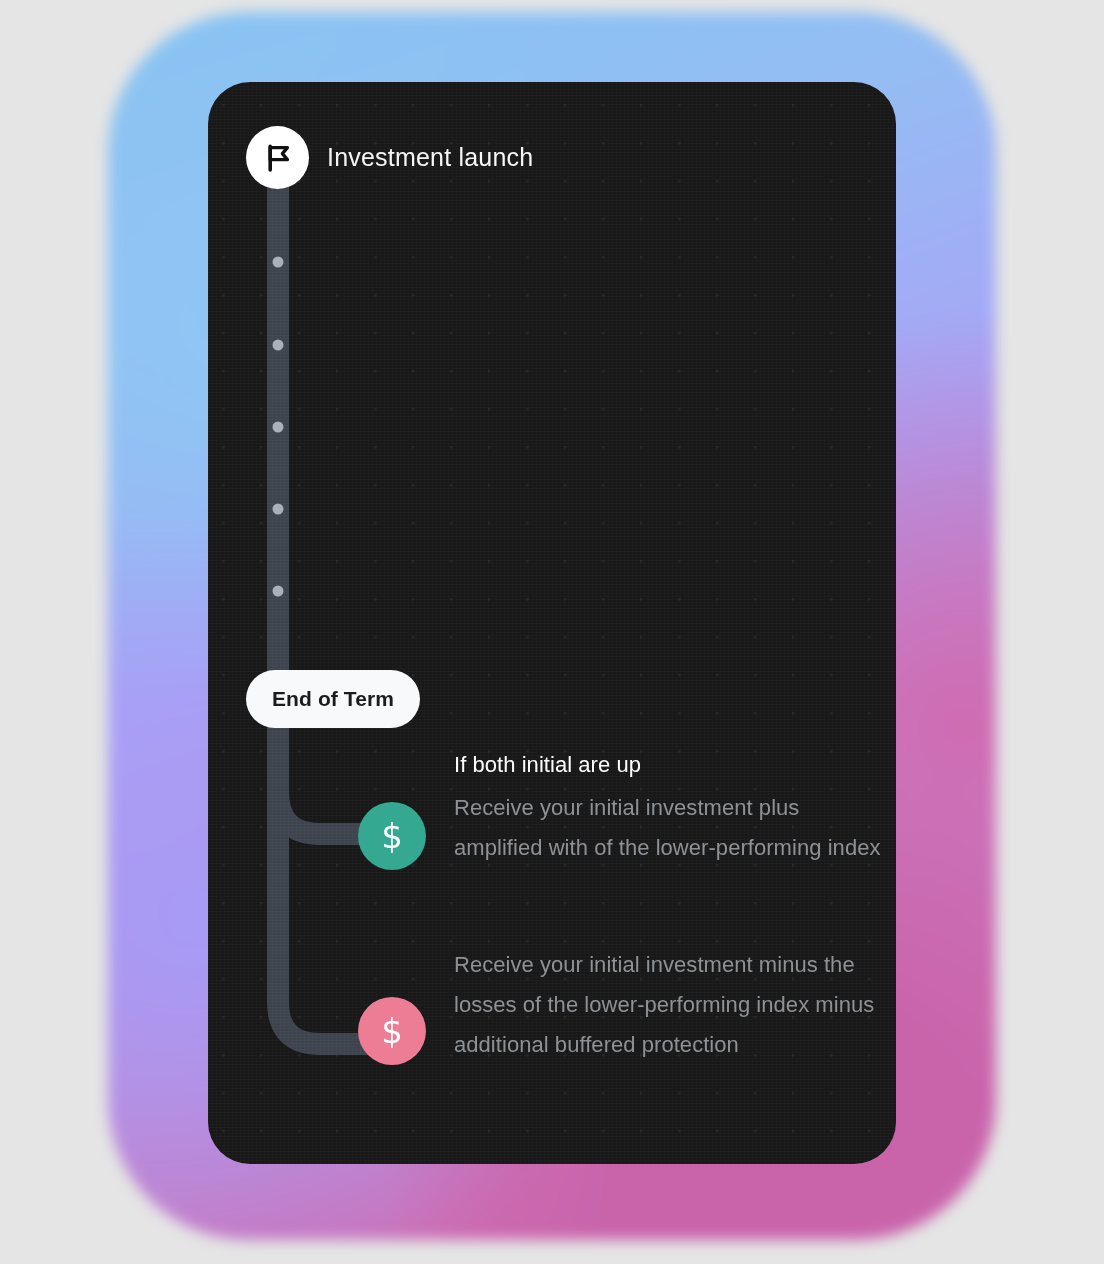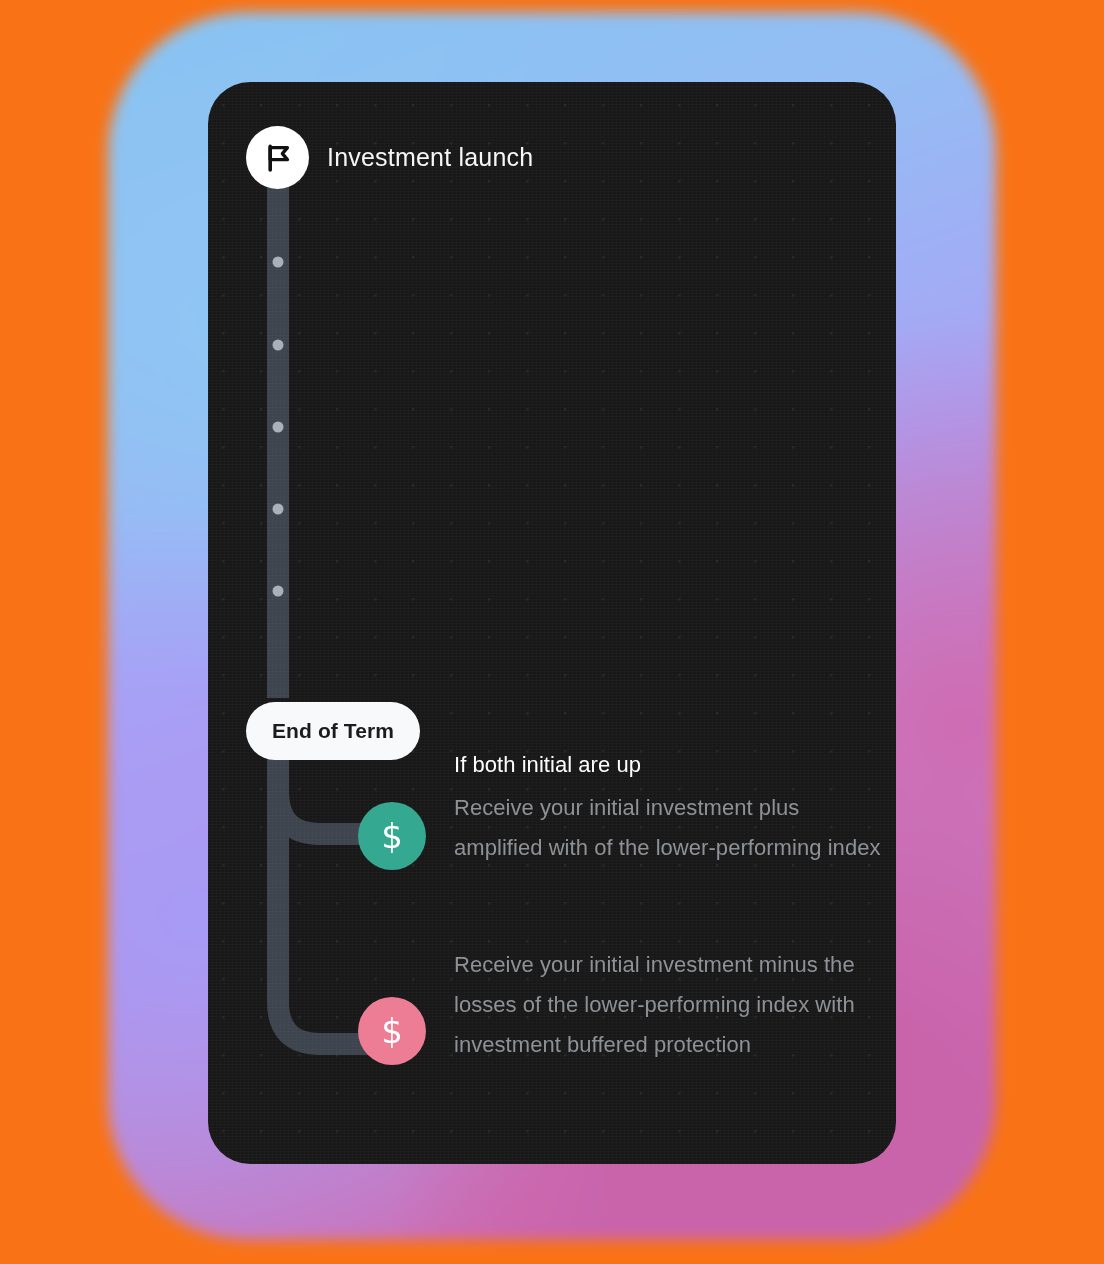--- a/index.html
+++ b/index.html
@@ -10,21 +10,21 @@
     overflow: hidden;
     background: #ffffff;
     font-family: "Liberation Sans", sans-serif;
   }
 
   
   .stage {
     position: relative;
     width: 1104px;
     height: 1264px;
-    background: #f97316;
+    background: #e5e5e5;
   }
 
   
   .glow-frame {
     position: absolute;
     left: 108px;
     top: 12px;
     width: 888px;
     height: 1228px;
     border-radius: 140px;
@@ -119,21 +119,21 @@
     font-size: 25px;
     font-weight: 400;
     letter-spacing: .2px;
     white-space: nowrap;
   }
 
   
   .eot-pill {
     position: absolute;
     left: 38px;
-    top: 620px;
+    top: 588px;
     height: 58px;
     padding: 0 26px;
     border-radius: 29px;
     background: #f7f9fb;
     display: flex;
     align-items: center;
     z-index: 6;
     text-align: right;
   }
   .eot-pill span {
@@ -242,18 +242,18 @@
         <div class="outcome-title">If both initial are up</div>
         <div class="outcome-desc">Receive your initial investment plus amplified with of the lower-performing index</div>
       </div>
     </div>
 
     <div class="outcome down">
       <div class="coin red">
         <span class="coin-glyph">$</span>
       </div>
       <div class="outcome-text">
-        <div class="outcome-desc">Receive your initial investment minus the losses of the lower-performing index with investment buffered protection</div>
+        <div class="outcome-desc">Receive your initial investment minus the losses of the lower-performing index minus additional buffered protection</div>
       </div>
     </div>
 
   </div>
 </div>
 
 </body></html>

